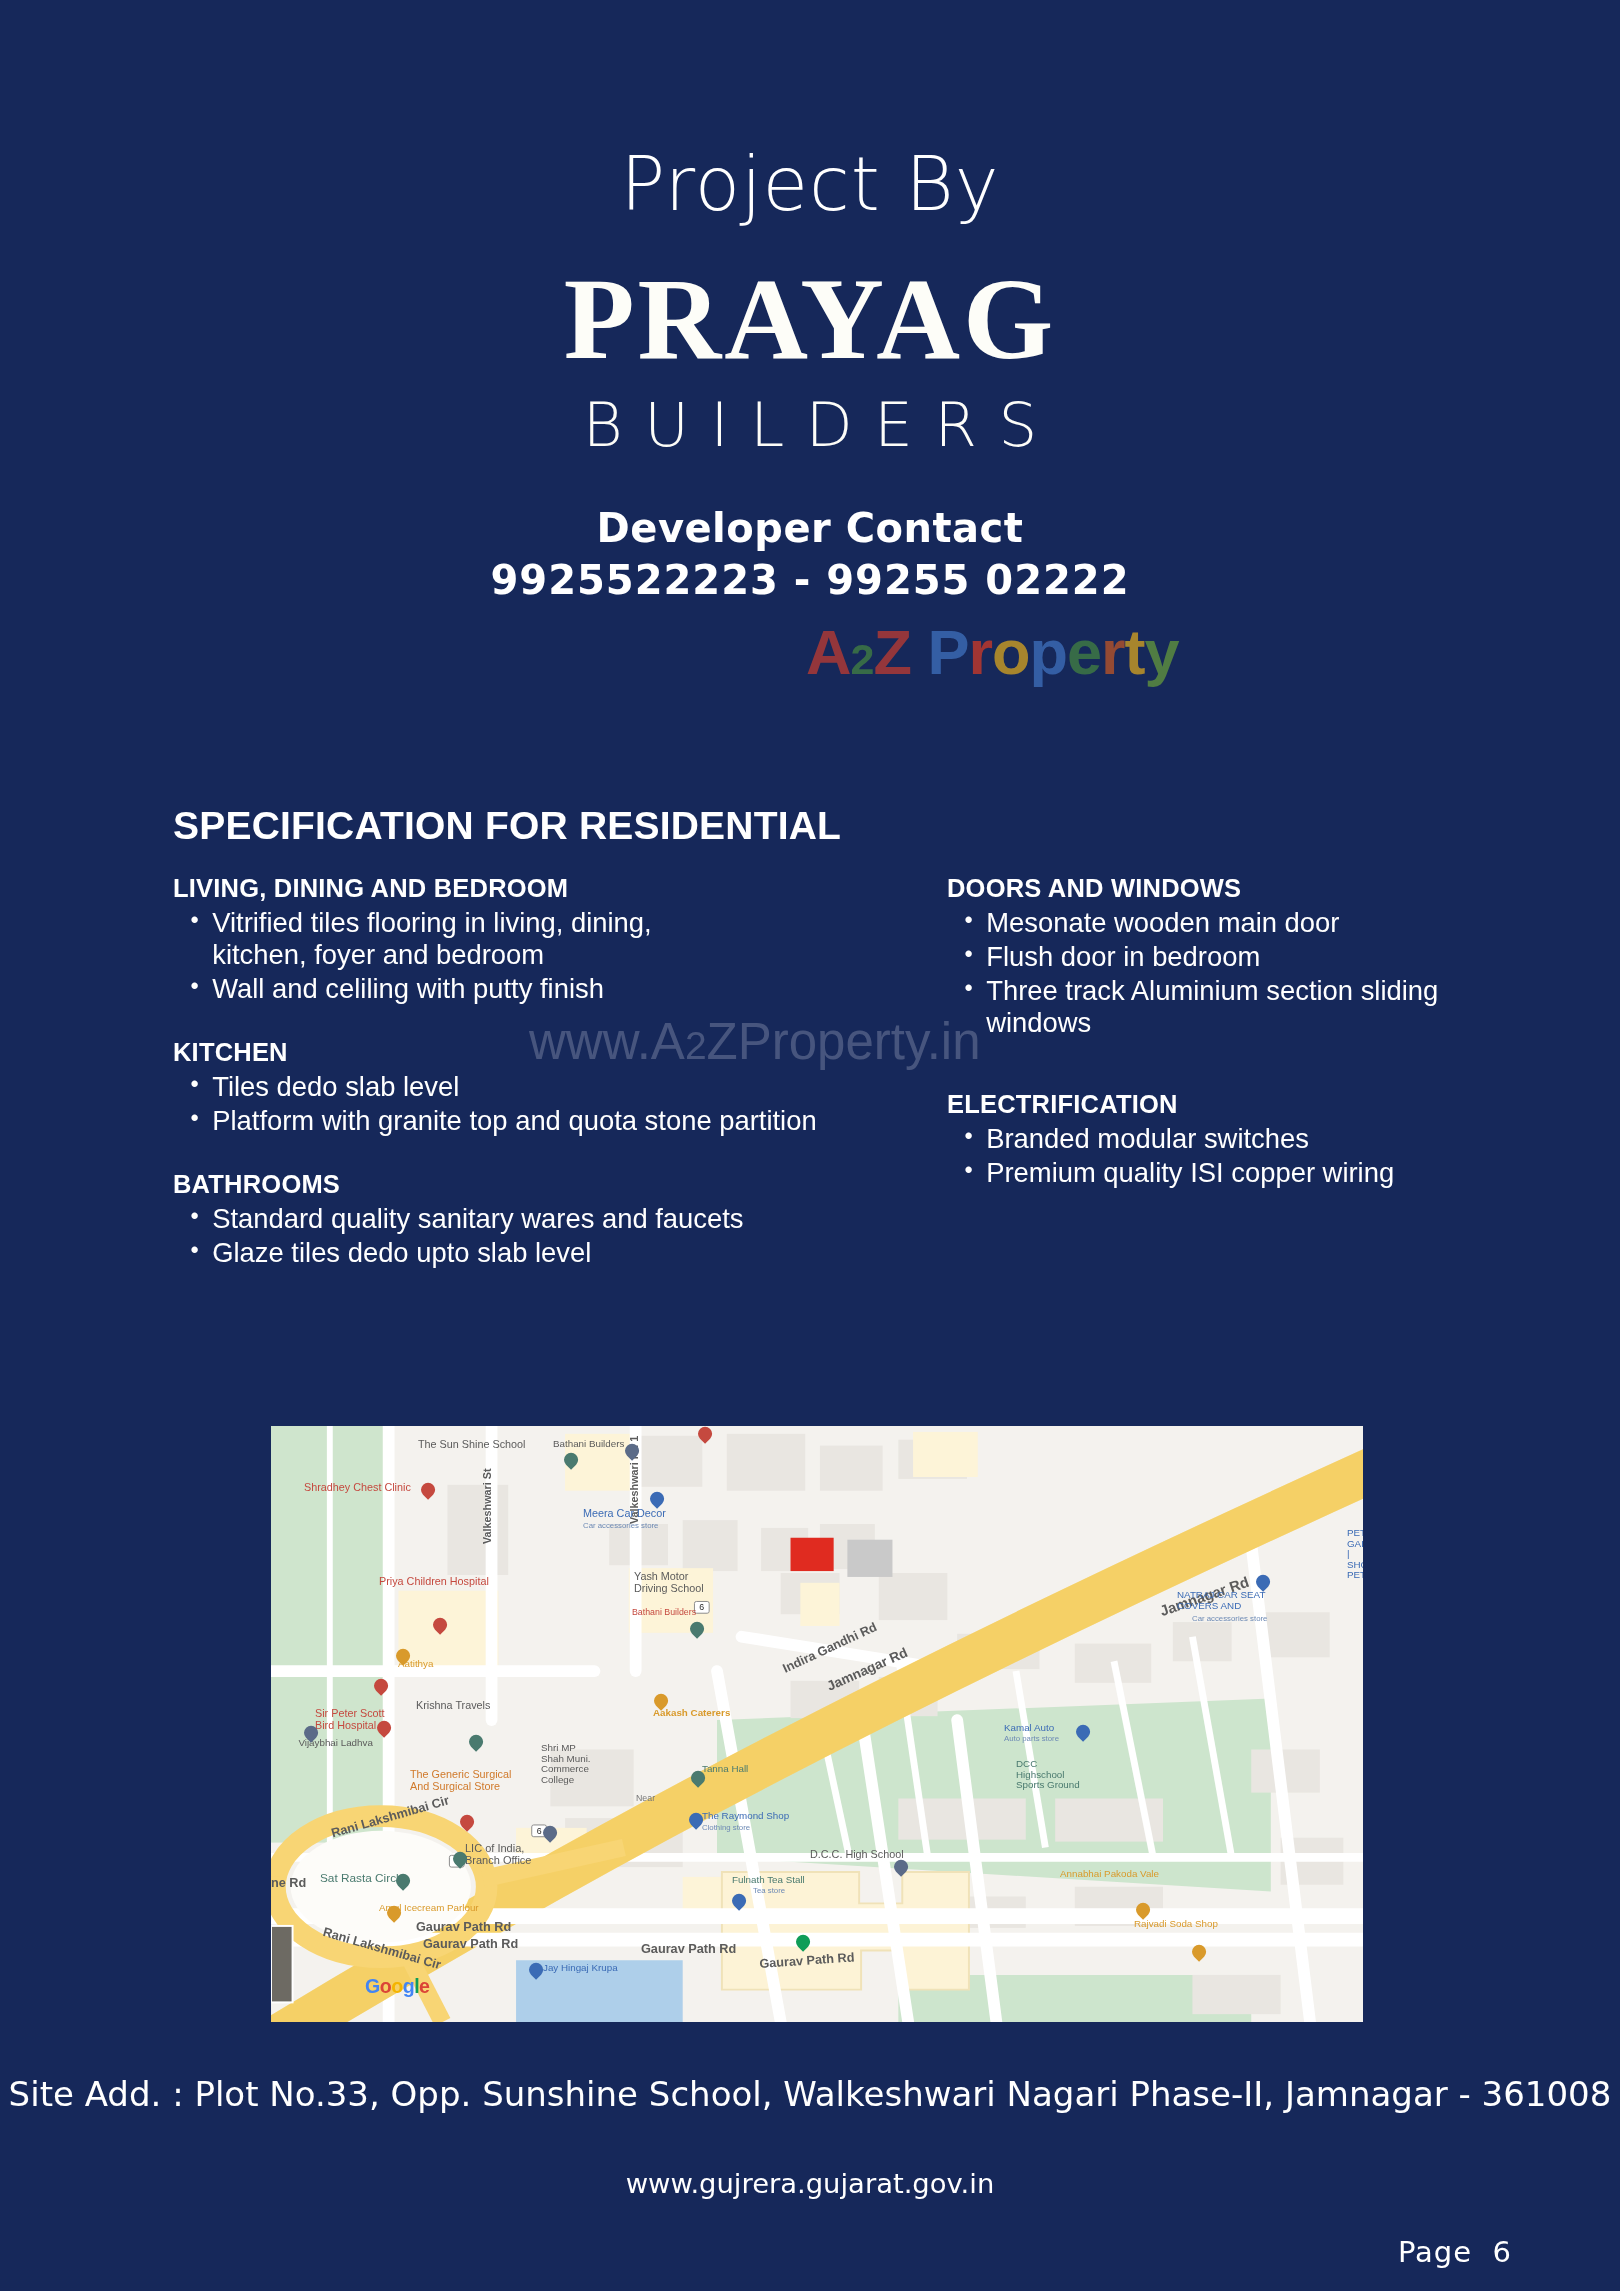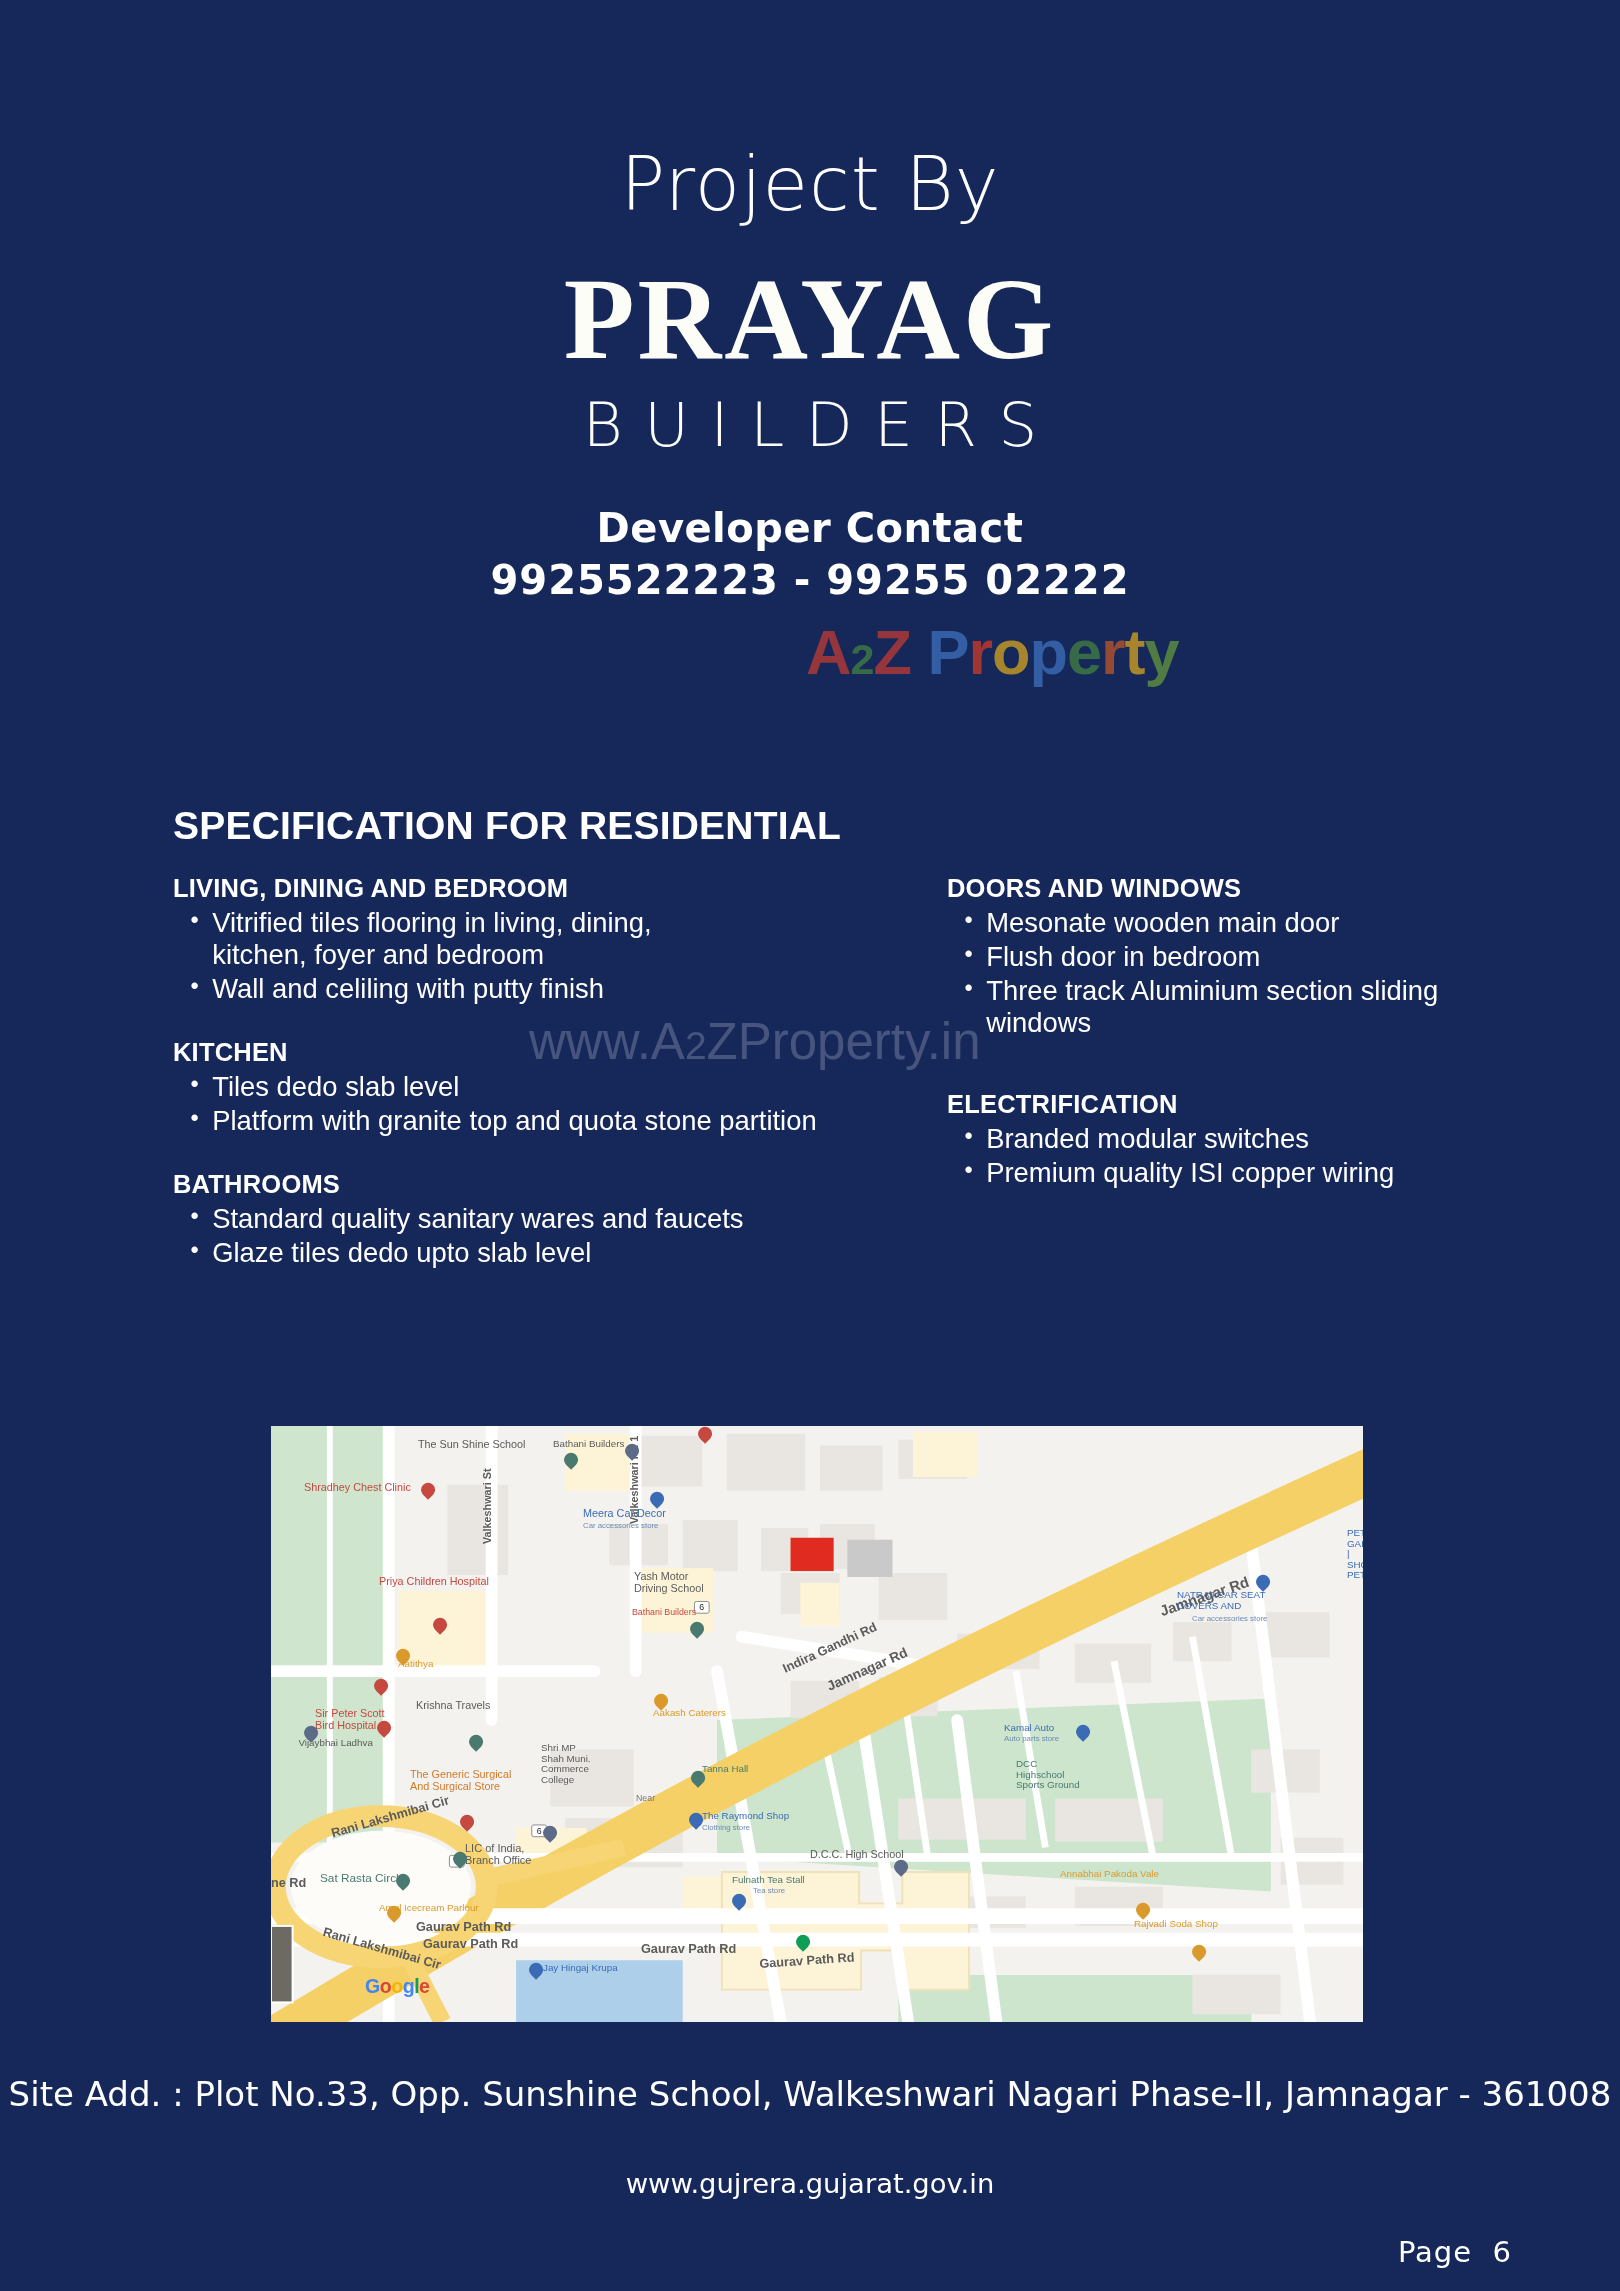--- a/index.html
+++ b/index.html
@@ -407,21 +407,21 @@
       <div class="mlabel" style="left: 44px; top: 282px; font-size: 10.8px; color: rgb(197, 73, 63);">Sir Peter Scott
 Bird Hospital</div>
       <div class="mlabel" style="left: 27.4px; top: 312px; font-size: 9.8px; color: rgb(91, 91, 91);">Vijaybhai Ladhva</div>
       <div class="mlabel" style="left: 145px; top: 274px; font-size: 10.8px; color: rgb(91, 91, 91);">Krishna Travels</div>
       <div class="mlabel" style="left: 139px; top: 343px; font-size: 10.8px; color: rgb(208, 122, 43);">The Generic Surgical
 And Surgical Store</div>
       <div class="mlabel" style="left: 270px; top: 317px; font-size: 9.8px; color: rgb(91, 91, 91);">Shri MP
 Shah Muni.
 Commerce
 College</div>
-      <div class="mlabel" style="left: 382px; top: 282px; font-size: 9.8px; color: rgb(217, 154, 43);">Aakash Caterers</div>
+      <div class="mlabel" style="left: 382px; top: 282px; font-size: 9.8px; color: rgb(217, 154, 43); font-weight: bold;">Aakash Caterers</div>
       <div class="mlabel" style="left: 431px; top: 338px; font-size: 9.8px; color: rgb(74, 122, 111);">Tanna Hall</div>
       <div class="mlabel" style="left: 365px; top: 368px; font-size: 8.8px; color: rgb(119, 119, 119);">Near</div>
       <div class="mlabel" style="left: 431px; top: 385px; font-size: 9.8px; color: rgb(59, 107, 181);">The Raymond Shop</div>
       <div class="mlabel" style="left: 431px; top: 398px; font-size: 7.8px; color: rgb(109, 138, 181);">Clothing store</div>
       <div class="mlabel" style="left: 194px; top: 417px; font-size: 11px; color: rgb(91, 91, 91);">LIC of India,
 Branch Office</div>
       <div class="mlabel" style="left: 461px; top: 449px; font-size: 9.8px; color: rgb(74, 122, 111);">Fulnath Tea Stall</div>
       <div class="mlabel" style="left: 482px; top: 461px; font-size: 7.8px; color: rgb(109, 138, 181);">Tea store</div>
       <div class="mlabel" style="left: 108px; top: 477px; font-size: 9.8px; color: rgb(217, 154, 43);">Amul Icecream Parlour</div>
       <div class="mlabel" style="left: 272px; top: 537px; font-size: 9.8px; color: rgb(59, 107, 181);">Jay Hingaj Krupa</div>

